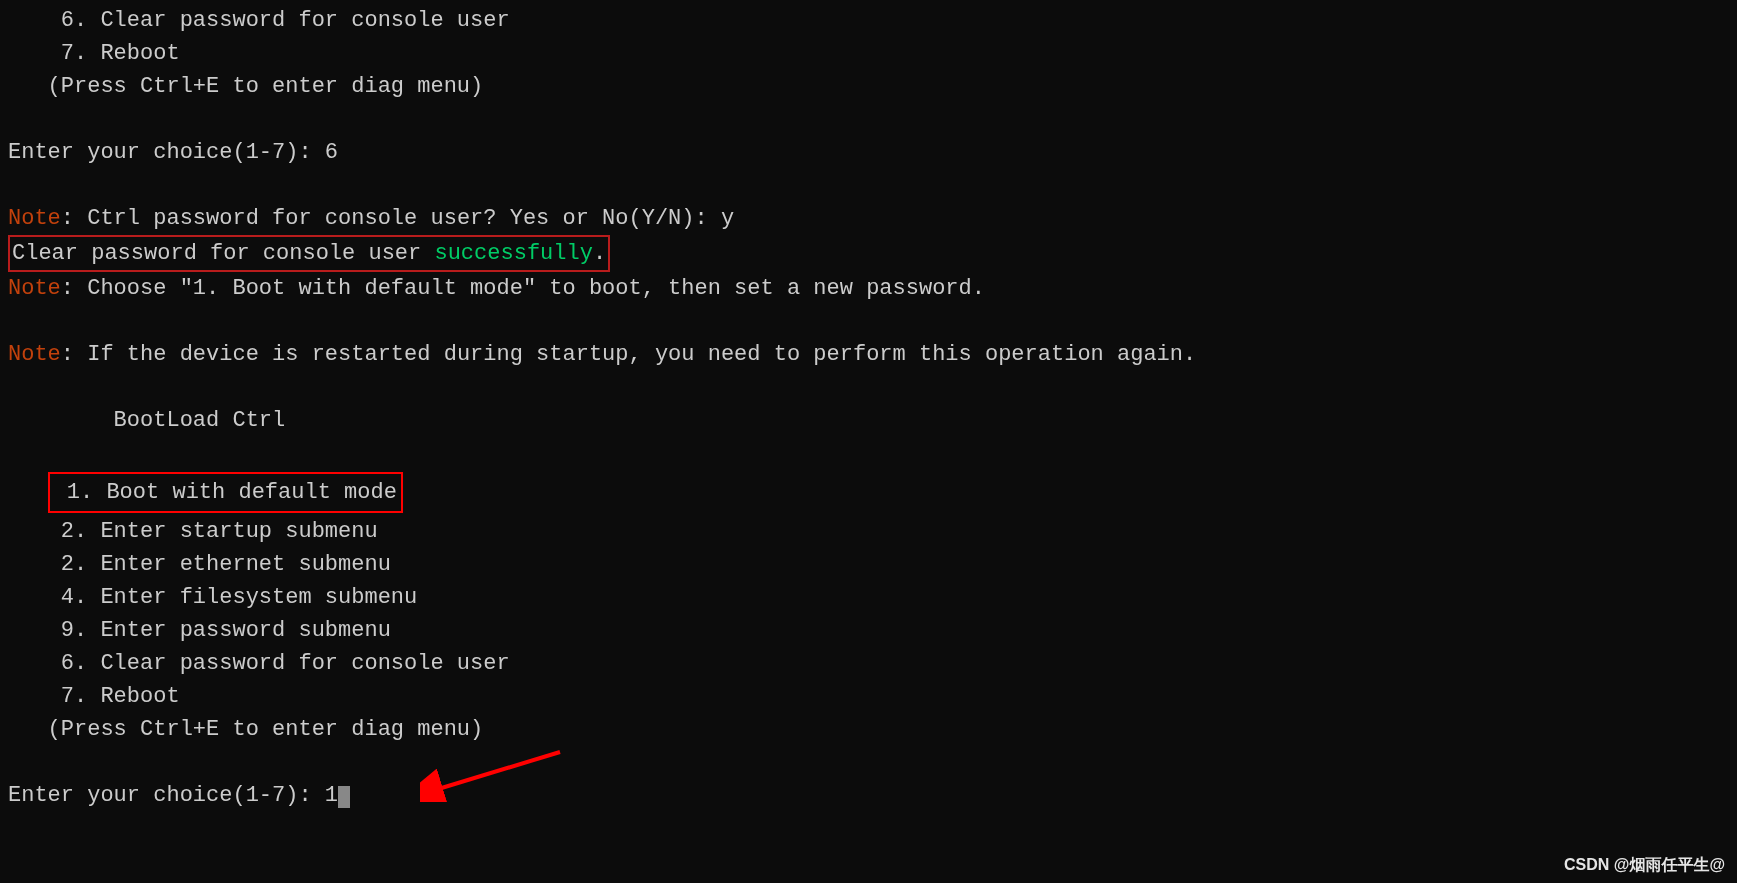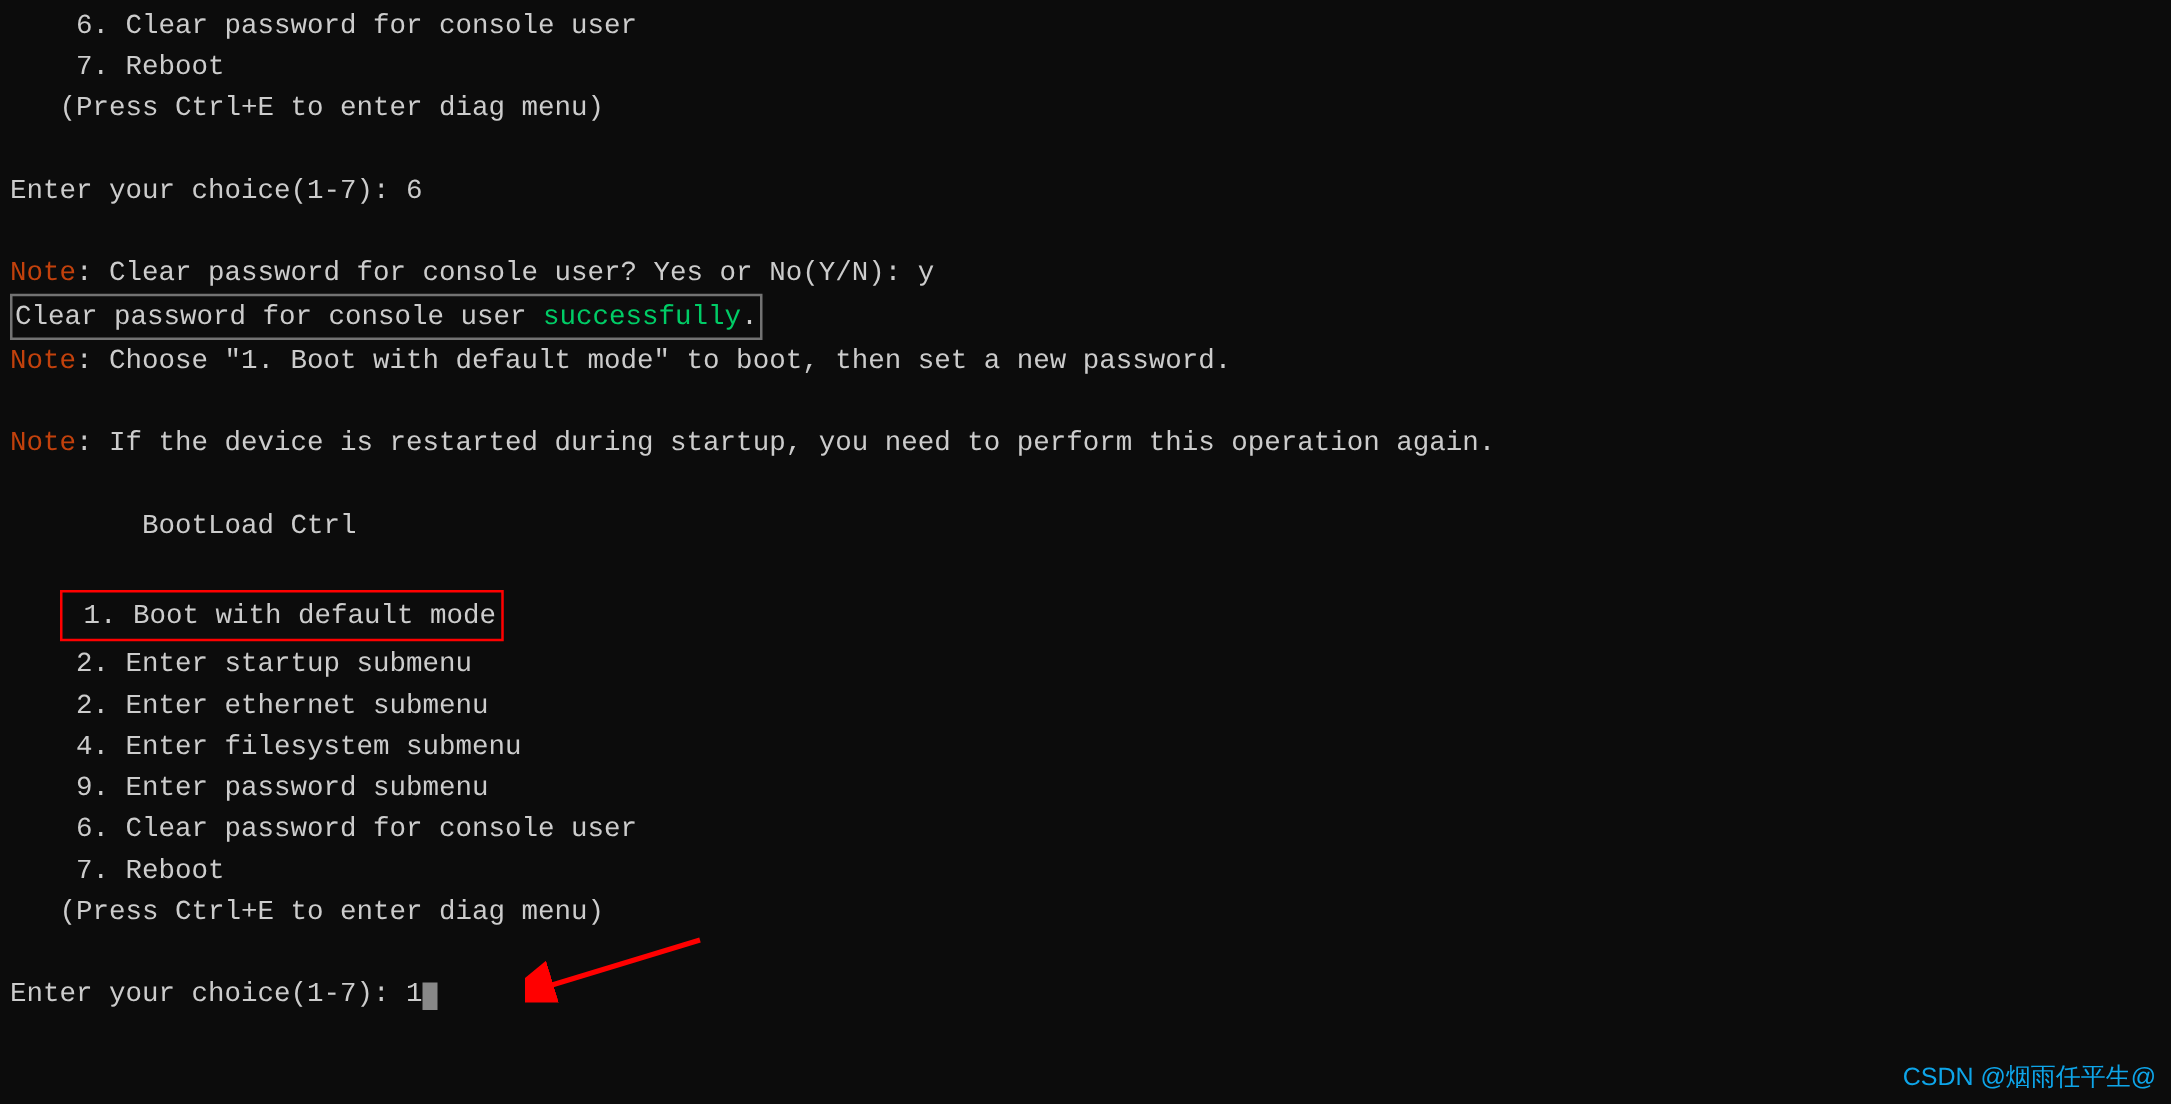--- a/index.html
+++ b/index.html
@@ -22,62 +22,63 @@
     .line {
       white-space: pre;
     }
     .note {
       color: #c2410c;
     }
     .success {
       color: #00cc66;
     }
     .red-box {
-      border: 2px solid #737373;
+      border: 2px solid #b91c1c;
       display: inline-block;
       padding: 0 2px;
     }
     .red-box-wide {
       border: 2px solid #ff0000;
       display: inline-block;
       padding: 2px 4px;
       margin: 2px 0;
     }
     .cursor {
       display: inline-block;
       width: 12px;
       height: 22px;
       background-color: #888888;
       vertical-align: text-bottom;
     }
     .watermark {
       position: absolute;
       bottom: 6px;
       right: 12px;
-      color: #0ea5e9;
+      color: #e5e5e5;
       font-family: sans-serif;
-      font-size: 20px;
+      font-size: 16px;
+      font-weight: bold;
     }
     .arrow-container {
       position: absolute;
       left: 420px;
       top: 742px;
       pointer-events: none;
     }
   </style>
 </head>
 <body>
 
 <div class="line">    6. Clear password for console user</div>
 <div class="line">    7. Reboot</div>
 <div class="line">   (Press Ctrl+E to enter diag menu)</div>
 <div class="line">&nbsp;</div>
 <div class="line"><span>Enter your choice(1-7): </span><span>6</span></div>
 <div class="line">&nbsp;</div>
-<div class="line"><span class="note">Note</span><span>: Clear password for console user? Yes or No(Y/N): </span><span>y</span></div>
+<div class="line"><span class="note">Note</span><span>: Ctrl password for console user? Yes or No(Y/N): </span><span>y</span></div>
 <div class="line"><span class="red-box"><span>Clear password for console user </span><span class="success">successfully</span><span>.</span></span></div>
 <div class="line"><span class="note">Note</span><span>: Choose "1. Boot with default mode" to boot, then set a new password.</span></div>
 <div class="line">&nbsp;</div>
 <div class="line"><span class="note">Note</span><span>: If the device is restarted during startup, you need to perform this operation again.</span></div>
 <div class="line">&nbsp;</div>
 <div class="line">        BootLoad Ctrl</div>
 <div class="line">&nbsp;</div>
 <div class="line">   <span class="red-box-wide"><span> 1. Boot with default mode</span></span></div>
 <div class="line">    2. Enter startup submenu</div>
 <div class="line">    2. Enter ethernet submenu</div>

